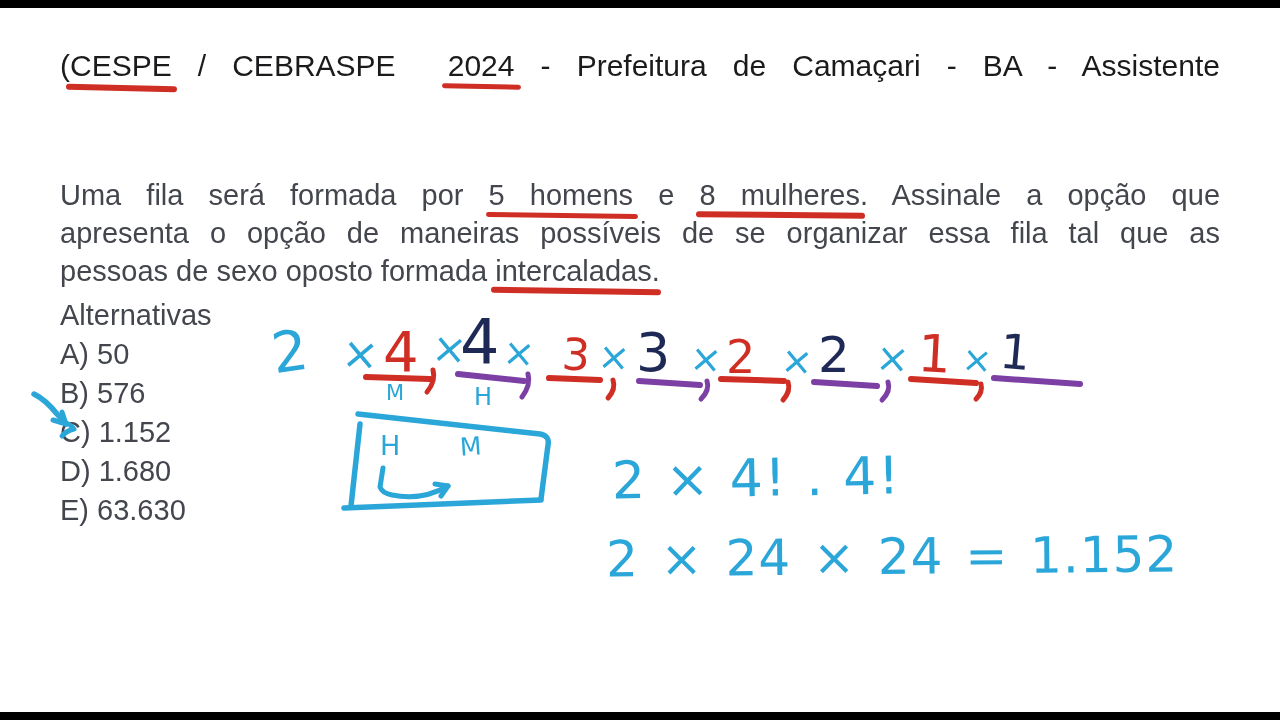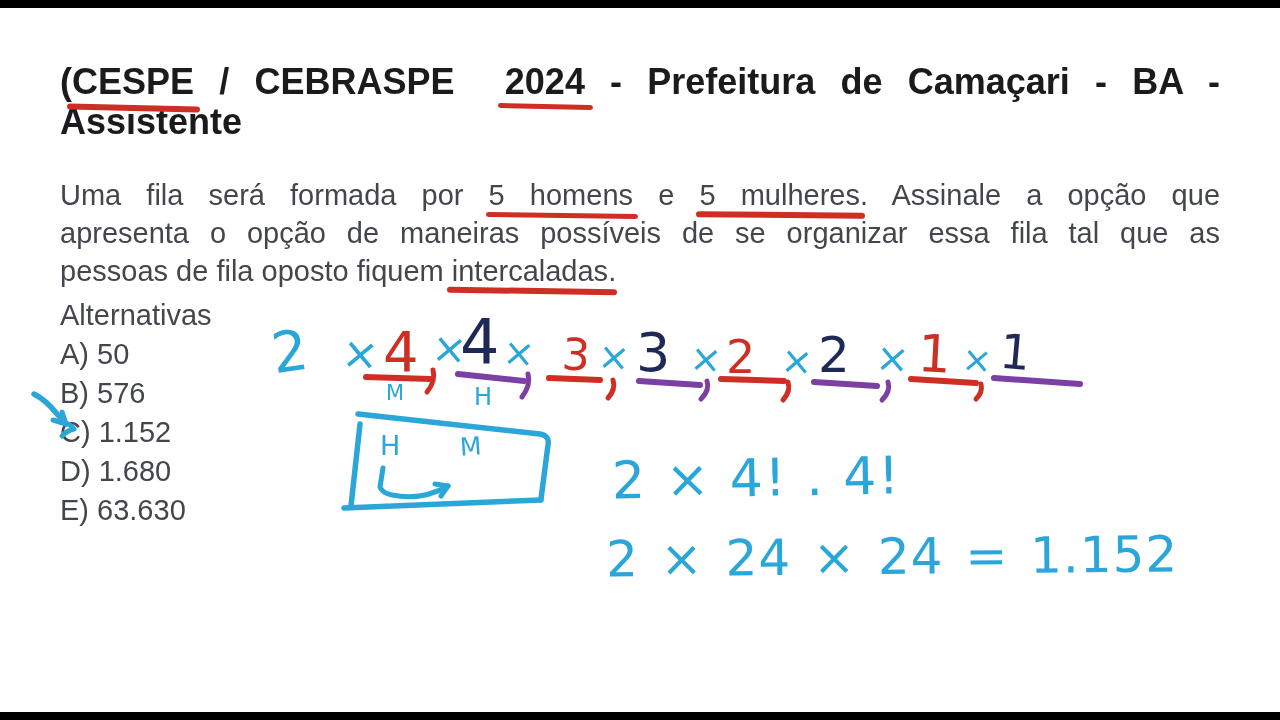--- a/index.html
+++ b/index.html
@@ -7,21 +7,21 @@
     --header-text:#1b1b1d; --body-text:#43464c; --letterbox:#000000; --background:#ffffff;
   }
   *{margin:0;padding:0;box-sizing:border-box;}
   html,body{width:1280px;height:720px;overflow:hidden;background:var(--background);}
   body{font-family:"Liberation Sans","DejaVu Sans",sans-serif;position:relative;}
   .letterbox{position:absolute;left:0;width:1280px;height:8px;background:var(--letterbox);}
   .letterbox.top{top:0;}
   .letterbox.bottom{bottom:0;}
   .text-col{position:absolute;left:60px;width:1160px;}
   .jline{text-align:justify;text-align-last:justify;}
-  .qheader{top:62px;font-weight:700;font-size:36px;line-height:40px;color:var(--header-text);}
+  .qheader{top:46px;font-weight:400;font-size:30px;line-height:40px;color:var(--header-text);}
   .question{top:176px;font-size:29px;line-height:38px;color:var(--body-text);}
   .alts{top:296px;font-size:29px;line-height:39px;color:var(--body-text);}
   .rub{position:relative;}
   .rub::after{content:"";position:absolute;height:5px;background:var(--ink-red);
     border-radius:4px;left:-2%;right:-3%;bottom:-7px;transform:rotate(0.7deg);}
   .rub-cespe::after{height:6px;bottom:-9px;left:-4%;right:-5%;transform:rotate(1.4deg);}
   .rub-2024::after{height:5px;bottom:-7px;left:-9%;right:-9%;transform:rotate(1.2deg);}
   .rub-homens::after{transform:rotate(0.8deg);}
   .rub-mulheres::after{transform:rotate(0.6deg);height:6px;}
   .rub-inter::after{transform:rotate(0.9deg);height:6px;left:-3%;right:-6%;}
@@ -39,23 +39,23 @@
 <body>
 
 <div class="letterbox top"></div>
 <div class="letterbox bottom"></div>
 
 <div class="text-col qheader" style="position:absolute;">
   <div class="jline"><span>(</span><span class="rub rub-cespe">CESPE</span><span> / CEBRASPE &nbsp;</span><span class="rub rub-2024">2024</span><span> - Prefeitura de Camaçari - BA - Assistente</span></div>
 </div>
 
 <div class="text-col question" style="position:absolute;">
-  <div class="jline"><span>Uma fila será formada por </span><span class="rub rub-homens">5 homens</span><span> e </span><span class="rub rub-mulheres">5 mulheres</span><span>. Assinale a opção que</span></div>
+  <div class="jline"><span>Uma fila será formada por </span><span class="rub rub-homens">5 homens</span><span> e </span><span class="rub rub-mulheres">8 mulheres</span><span>. Assinale a opção que</span></div>
   <div class="jline">apresenta o opção de maneiras possíveis de se organizar essa fila tal que as</div>
-  <div><span>pessoas de fila oposto fiquem </span><span class="rub rub-inter">intercaladas</span><span>.</span></div>
+  <div><span>pessoas de sexo oposto formada </span><span class="rub rub-inter">intercaladas</span><span>.</span></div>
 </div>
 
 <div class="text-col alts" style="position:absolute;">
   <div>Alternativas</div>
   <div>A) 50</div>
   <div>B) 576</div>
   <div>C) 1.152</div>
   <div>D) 1.680</div>
   <div>E) 63.630</div>
 </div>

